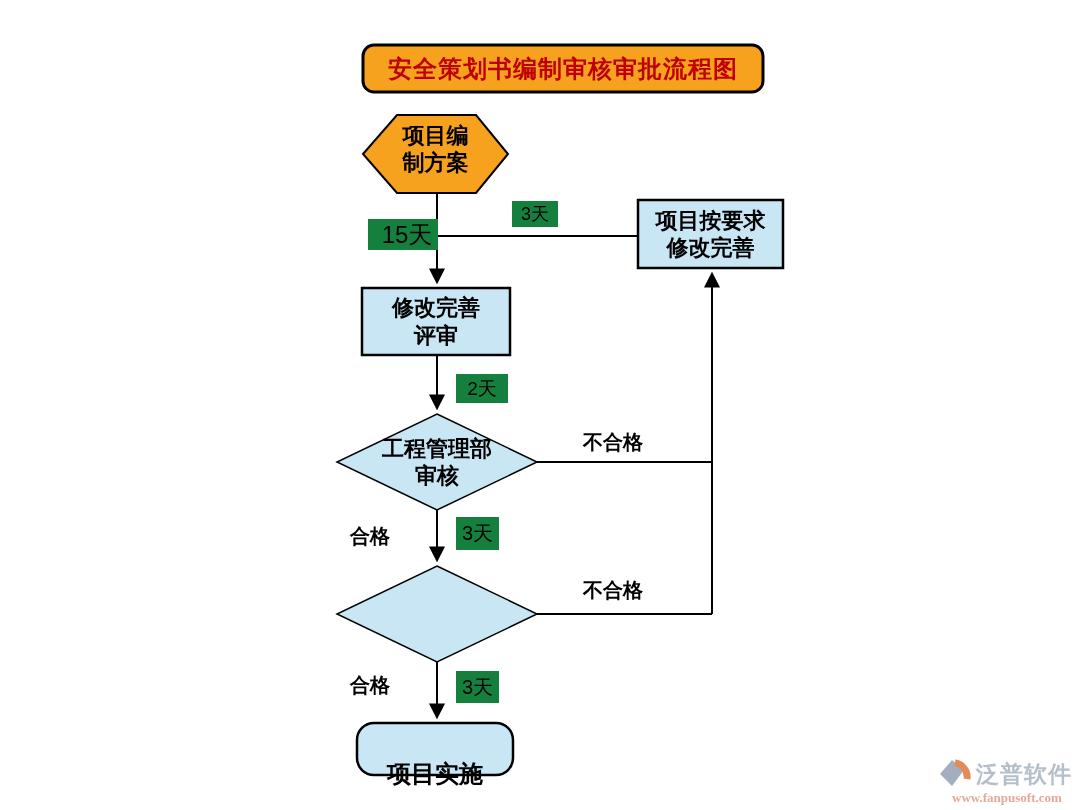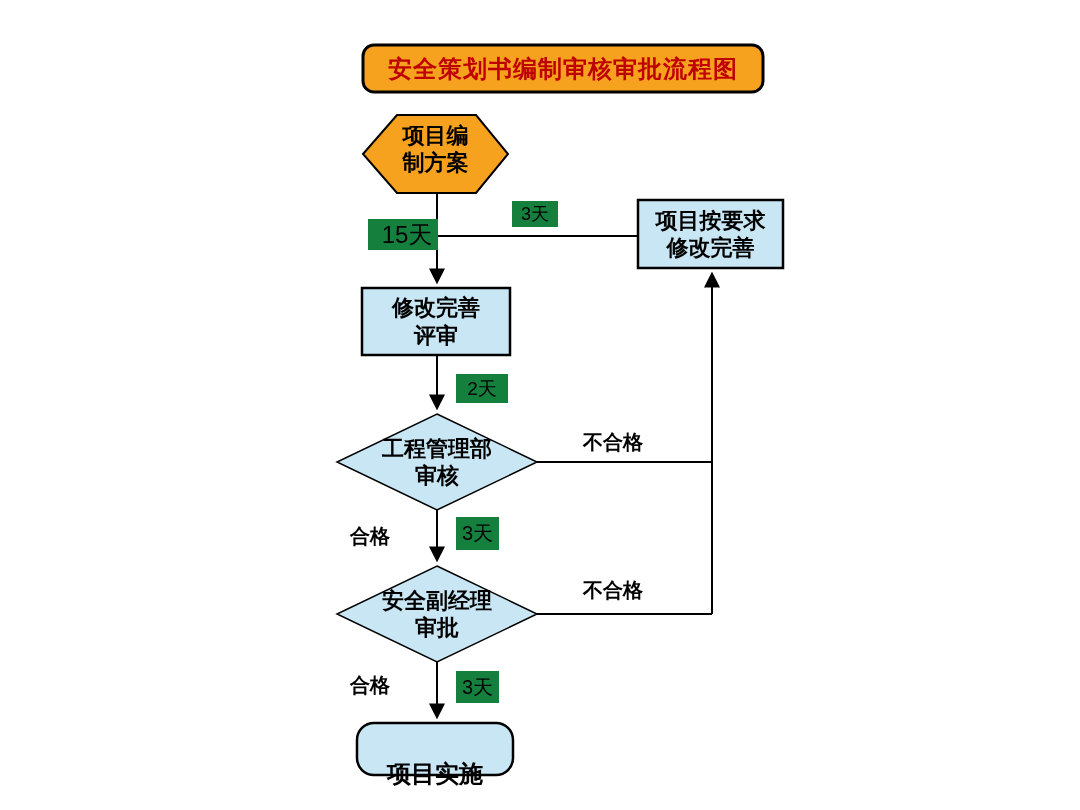--- a/index.html
+++ b/index.html
@@ -114,32 +114,38 @@
   <div class="overlay internal-label">
     <div>修改完善</div>
     <div>评审</div>
   </div>
 
   <div class="overlay diamond1-label">
     <div>工程管理部</div>
     <div>审核</div>
   </div>
 
-  <div class="overlay diamond2-label">
-    <div>安全副经理</div>
-    <div>审批</div>
-  </div>
 
   <div class="overlay impl-label">项目实施</div>
 
   <div class="overlay days days-15">15天</div>
   <div class="overlay days days-3-top">3天</div>
   <div class="overlay days days-2">2天</div>
   <div class="overlay days days-3-mid">3天</div>
   <div class="overlay days days-3-bot">3天</div>
 
   <div class="overlay branch fail-top">不合格</div>
   <div class="overlay branch fail-bot">不合格</div>
   <div class="overlay branch pass-top">合格</div>
   <div class="overlay branch pass-bot">合格</div>
 
+  <div class="watermark">
+    <div class="wm-row">
+      <svg width="38" height="32" viewBox="0 0 38 32">
+        <polygon points="2,17 14,3 26,13 14,29" fill="#93A2B4"></polygon>
+        <path d="M17,6 A14 14 0 0 1 29,22" stroke="#E0793D" stroke-width="7" fill="none" stroke-linecap="butt"></path>
+      </svg>
+      <span class="wm-brand">泛普软件</span>
+    </div>
+    <div class="wm-url">www.fanpusoft.com</div>
+  </div>
 
 </div>
 
 </body></html>

